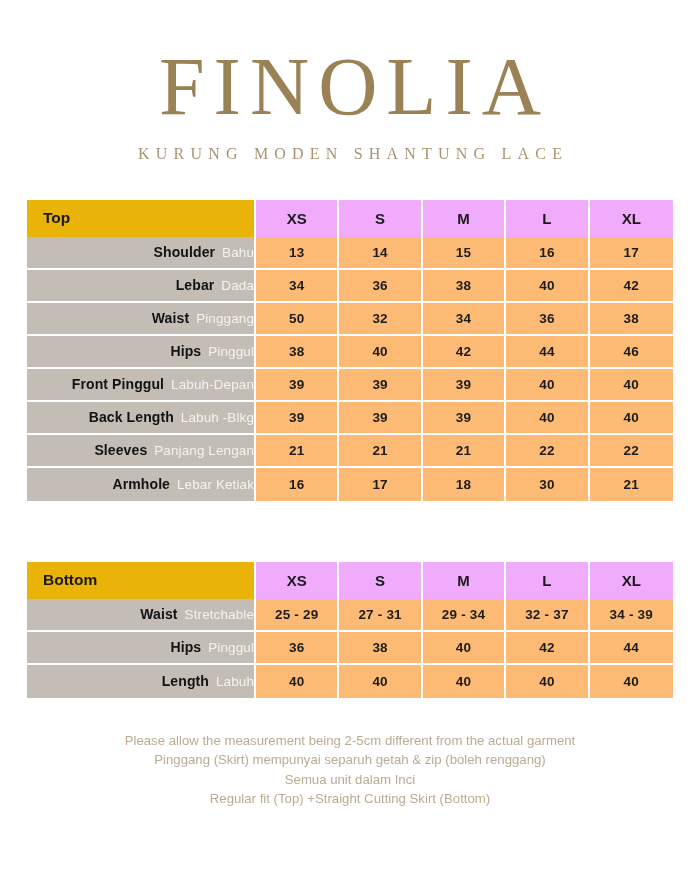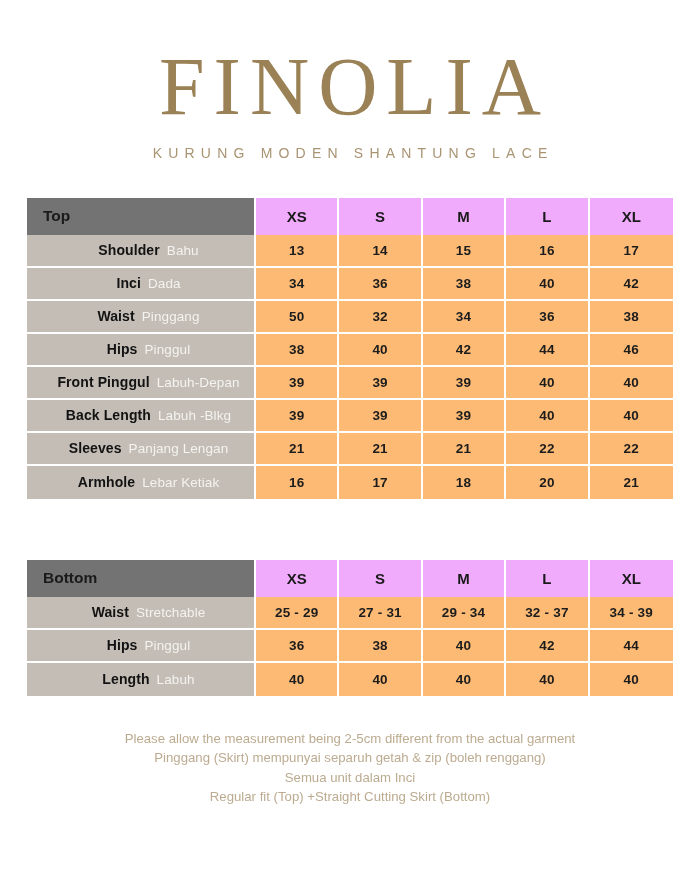--- a/index.html
+++ b/index.html
@@ -31,22 +31,22 @@
     font-size: 82px;
     line-height: 0.95;
     color: #9b8256;
     letter-spacing: 9px;
     text-indent: 9px;
     font-weight: 400;
     white-space: nowrap;
   }
   .brand-subtitle {
     margin-top: 19px;
-    font-family: Liberation Sans, sans-serif;
-    font-size: 14px;
+    font-family: Liberation Serif, serif;
+    font-size: 16px;
     color: #a99472;
     letter-spacing: 6.2px;
     text-indent: 6.2px;
     font-weight: 400;
     white-space: nowrap;
   }
 
   
   .table-wrap {
     width: 646px;
@@ -83,30 +83,30 @@
   .size-table thead th {
     background: #f0abfc;
     height: 37px;
     color: #1a1a1a;
     font-size: 15px;
     font-weight: bold;
     text-align: center;
     vertical-align: middle;
   }
   .size-table thead th.section-name {
-    background: #737373;
+    background: #eab308;
     text-align: left;
     padding-left: 16px;
     font-size: 15.5px;
   }
 
   
   .size-table tbody th.row-label {
     background: #c3bdb5;
-    text-align: center;
+    text-align: right;
     padding-left: 16px;
     vertical-align: middle;
     font-weight: normal;
     white-space: nowrap;
   }
   .row-label .en {
     font-size: 14px;
     font-weight: bold;
     color: #121212;
     letter-spacing: 0.1px;
@@ -178,21 +178,21 @@
             <span class="en">Shoulder</span><span class="ms">Bahu</span>
           </th>
           <td class="value">13</td>
           <td class="value">14</td>
           <td class="value">15</td>
           <td class="value">16</td>
           <td class="value">17</td>
         </tr>
         <tr>
           <th class="row-label">
-            <span class="en">Inci</span><span class="ms">Dada</span>
+            <span class="en">Lebar</span><span class="ms">Dada</span>
           </th>
           <td class="value">34</td>
           <td class="value">36</td>
           <td class="value">38</td>
           <td class="value">40</td>
           <td class="value">42</td>
         </tr>
         <tr>
           <th class="row-label">
             <span class="en">Waist</span><span class="ms">Pinggang</span>
@@ -243,21 +243,21 @@
           <td class="value">22</td>
           <td class="value">22</td>
         </tr>
         <tr>
           <th class="row-label">
             <span class="en">Armhole</span><span class="ms">Lebar Ketiak</span>
           </th>
           <td class="value">16</td>
           <td class="value">17</td>
           <td class="value">18</td>
-          <td class="value">20</td>
+          <td class="value">30</td>
           <td class="value">21</td>
         </tr>
       </tbody>
     </table>
   </div>
 
   <div class="gap-between-tables"></div>
 
   <div class="table-wrap">
     <table class="size-table">

